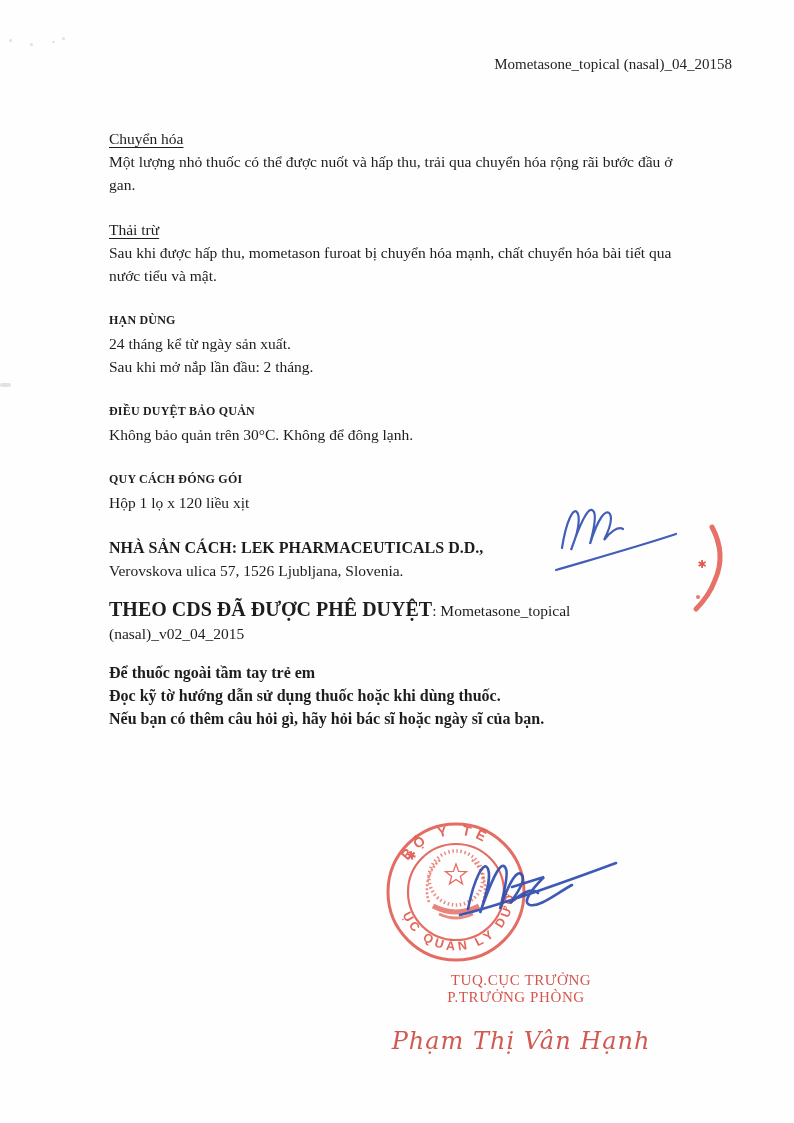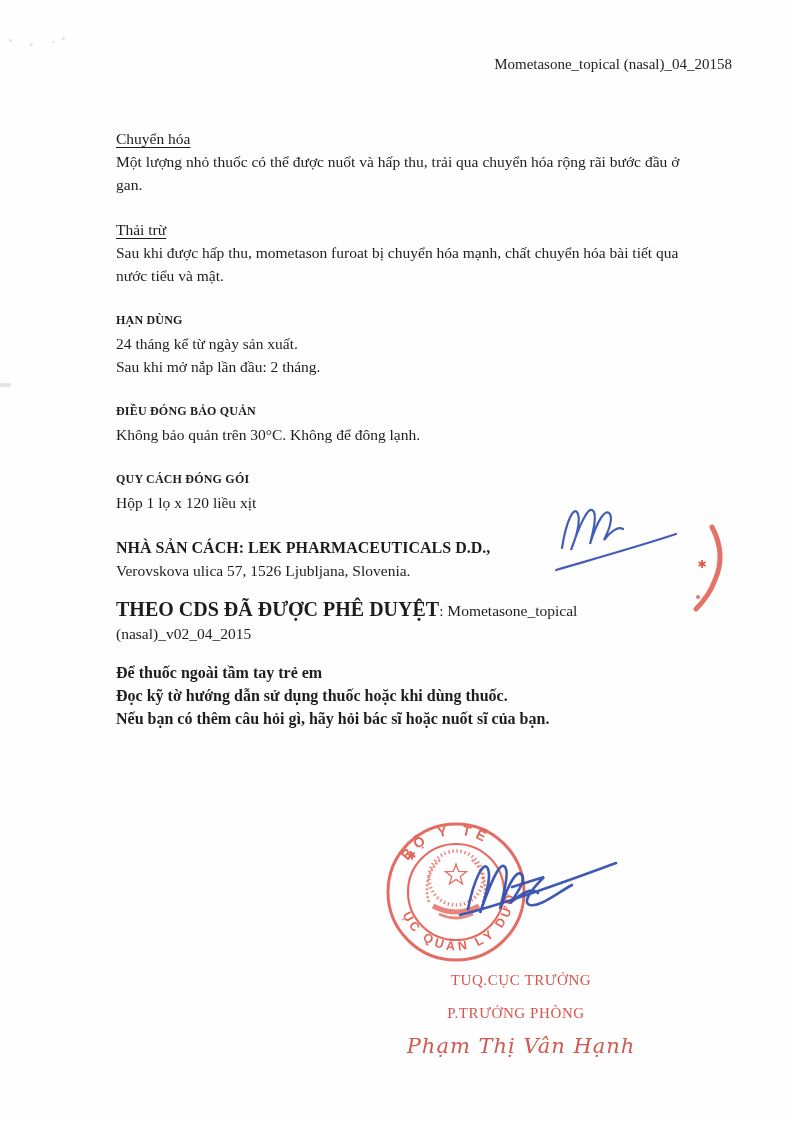--- a/index.html
+++ b/index.html
@@ -12,21 +12,21 @@
     overflow:hidden;
   }
   
   .hdr{
     position:absolute;left:118px;right:62px;top:56px;
     display:flex;justify-content:flex-end;
     font-size:15px;color:#242424;
   }
   
   .content{
-    position:absolute;left:116px;top:127px;width:590px;
+    position:absolute;left:109px;top:127px;width:590px;
     font-size:15.5px;line-height:23px;
   }
   .sec{margin:0;}
   .sec + .sec{margin-top:22px;}
   .h-underline{text-decoration:underline;text-underline-offset:3px;}
   .h-bold{font-weight:bold;font-size:12px;letter-spacing:0.2px;}
   .m19{margin-top:19px;}
   .m16{margin-top:16px;}
   .line{white-space:normal;}
   .mfg-label{font-weight:bold;font-size:16px;}
@@ -37,25 +37,25 @@
   .stamp-svg{position:absolute;left:383px;top:820px;}
   .sig1-svg{position:absolute;left:552px;top:496px;}
   .sig2-svg{position:absolute;left:452px;top:843px;}
   .edge-svg{position:absolute;left:690px;top:520px;}
   
   .signoff{
     position:absolute;left:390px;top:972px;width:262px;
     text-align:center;color:#d4554e;
   }
   .signoff .t1{font-size:15px;letter-spacing:0.6px;}
-  .signoff .t2{font-size:15px;letter-spacing:0.6px;margin-left:-10px;margin-top:16px;}
+  .signoff .t2{font-size:15px;letter-spacing:0.6px;margin-left:-10px;}
   .signoff .name{
-    font-size:21px;font-style:italic;
+    font-size:24px;font-style:italic;
     font-family:"DejaVu Serif",serif;
-    margin-top:12px;letter-spacing:1px;
+    margin-top:21px;letter-spacing:1px;
     color:#d05a52;
   }
   
   .speck{position:absolute;border-radius:50%;background:#c9c9c9;opacity:.55;}
   .edge-dash{position:absolute;left:0;top:383px;width:11px;height:4px;background:#e3e2e0;border-radius:2px;}
 </style>
 </head>
 <body>
 
 <div class="page">
@@ -83,42 +83,42 @@
       <div class="line">Sau khi được hấp thu, mometason furoat bị chuyển hóa mạnh, chất chuyển hóa bài tiết qua nước tiểu và mật.</div>
     </div>
 
     <div class="sec">
       <div class="h-bold">HẠN DÙNG</div>
       <div class="line">24 tháng kể từ ngày sản xuất.</div>
       <div class="line">Sau khi mở nắp lần đầu: 2 tháng.</div>
     </div>
 
     <div class="sec m19">
-      <div class="h-bold">ĐIỀU ĐÓNG BẢO QUẢN</div>
+      <div class="h-bold">ĐIỀU DUYỆT BẢO QUẢN</div>
       <div class="line">Không bảo quản trên 30°C. Không để đông lạnh.</div>
     </div>
 
     <div class="sec m16">
       <div class="h-bold">QUY CÁCH ĐÓNG GÓI</div>
       <div class="line">Hộp 1 lọ x 120 liều xịt</div>
     </div>
 
     <div class="sec m16">
       <div class="mfg-label">NHÀ SẢN CÁCH: LEK PHARMACEUTICALS D.D.,</div>
       <div class="line">Verovskova ulica 57, 1526 Ljubljana, Slovenia.</div>
     </div>
 
     <div class="cds">
       <b>THEO CDS ĐÃ ĐƯỢC PHÊ DUYỆT</b><span>: Mometasone_topical (nasal)_v02_04_2015</span>
     </div>
 
     <div class="warnings">
       <div>Để thuốc ngoài tầm tay trẻ em</div>
       <div>Đọc kỹ tờ hướng dẫn sử dụng thuốc hoặc khi dùng thuốc.</div>
-      <div>Nếu bạn có thêm câu hỏi gì, hãy hỏi bác sĩ hoặc nuốt sĩ của bạn.</div>
+      <div>Nếu bạn có thêm câu hỏi gì, hãy hỏi bác sĩ hoặc ngày sĩ của bạn.</div>
     </div>
 
   </div>
 
   <svg class="sig1-svg" width="130" height="100" viewBox="0 0 130 100">
     <g fill="none" stroke="#2e4daf" stroke-width="2.2" stroke-linecap="round" opacity="0.9">
       <path d="M 10 52 C 14 26 22 8 26 18 C 29 28 23 44 19 54 C 30 22 38 8 42 16 C 45 23 40 40 38 48 C 46 22 54 12 58 18 C 61 24 56 36 52 44 C 58 36 66 30 71 33"></path>
       <path d="M 4 74 C 38 64 88 50 124 38"></path>
     </g>
   </svg>

